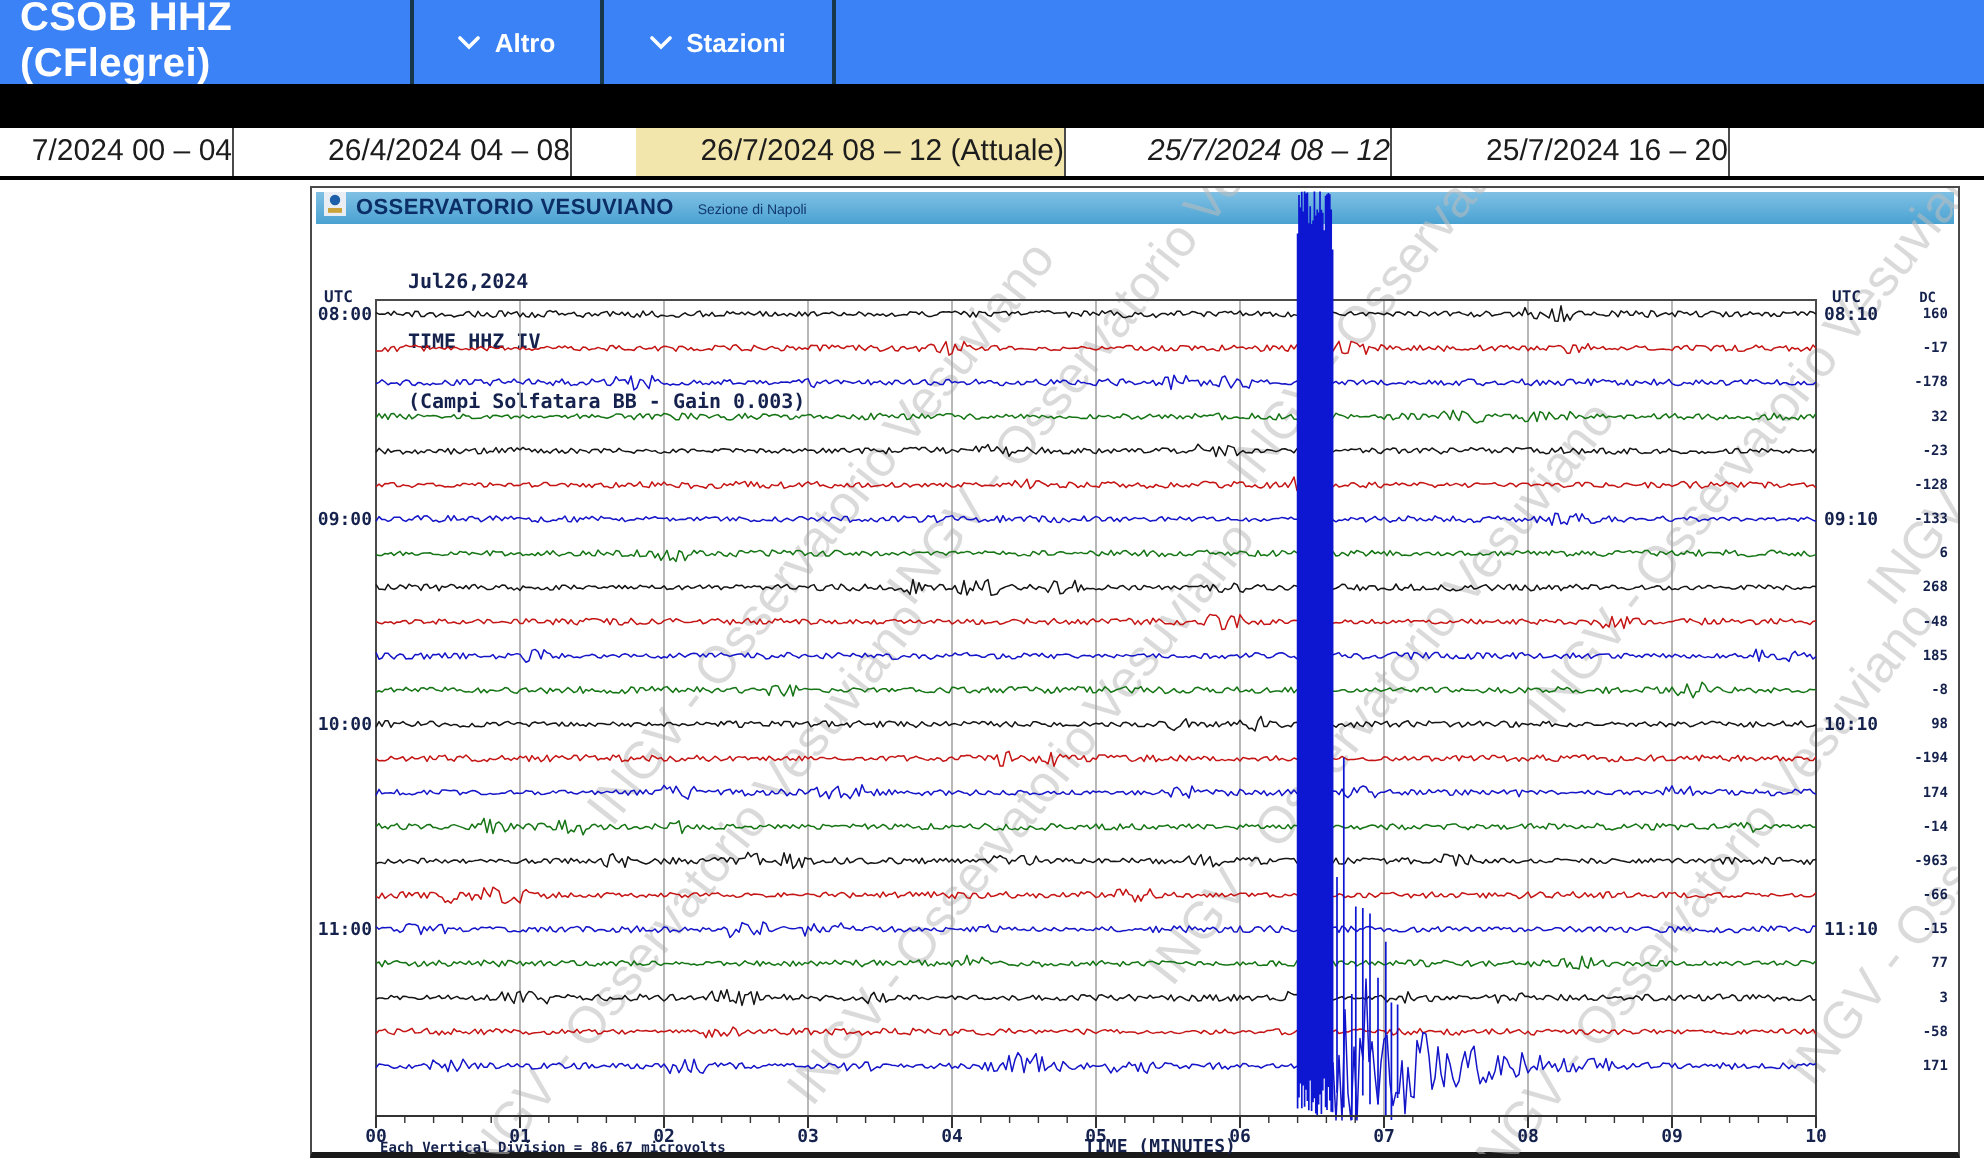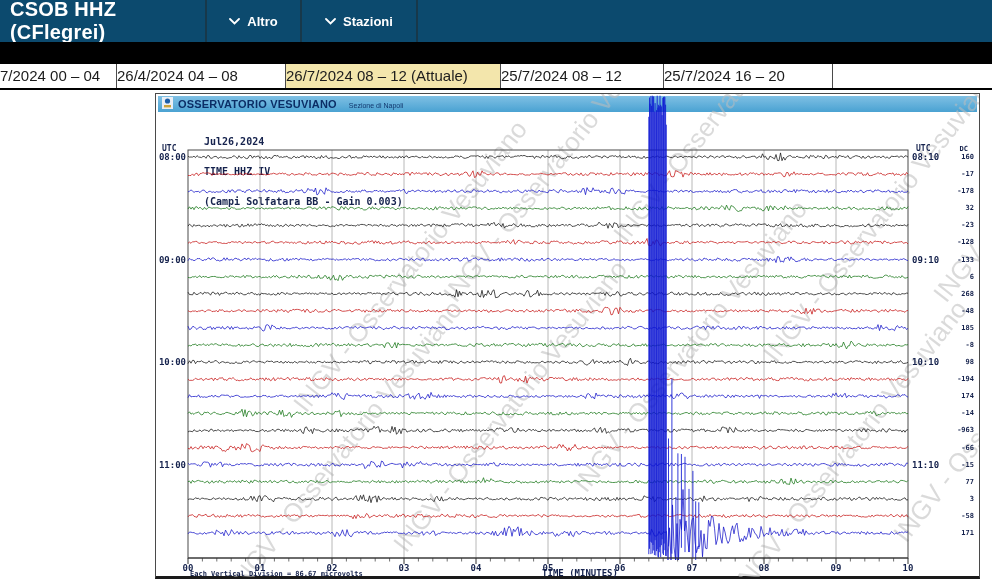--- a/index.html
+++ b/index.html
@@ -1,47 +1,47 @@
 <!DOCTYPE html>
 <html><head>
 <meta charset="utf-8">
 <style>
   html,body{margin:0;padding:0;background:#ffffff;}
   body{width:992px;height:585px;position:relative;overflow:hidden;
        font-family:"Liberation Sans",sans-serif;}
 
   
   .app-header{position:absolute;top:0;left:0;width:992px;height:42px;
-              background:#0c4a6e;display:flex;align-items:stretch;}
+              background:#3b82f6;display:flex;align-items:stretch;}
   .app-title{flex:0 0 195px;display:flex;align-items:center;padding-left:10px;
              color:#ffffff;font-size:20px;font-weight:bold;letter-spacing:.2px;}
   .menu-btn{display:flex;align-items:center;justify-content:center;gap:7px;
             border-left:2px solid #17384a;color:#ffffff;font-size:13px;
             font-weight:bold;cursor:pointer;}
   .menu-btn.stazioni{flex:0 0 114px;}
   .menu-btn.altro{flex:0 0 93px;}
   .header-filler{flex:1;border-left:2px solid #17384a;}
   .chev svg{display:block;}
 
   
   .black-strip{position:absolute;top:42px;left:0;width:992px;height:20px;background:#000;}
 
   
   .tab-bar{position:absolute;top:62px;left:0;width:992px;height:28px;
            background:#ffffff;border-top:2px solid #000;border-bottom:2px solid #000;
            box-sizing:border-box;display:flex;}
-  .tab{height:24px;line-height:24px;text-align:left;font-size:15px;color:#1c1c1c;
+  .tab{height:24px;line-height:24px;text-align:right;font-size:15px;color:#1c1c1c;
        border-right:1px solid #4a4a4a;overflow:hidden;white-space:nowrap;cursor:pointer;}
   .tab:nth-child(1){flex:0 0 116px;}
   .tab:nth-child(2){flex:0 0 168px;}
   .tab:nth-child(3){flex:0 0 214px;}
-  .tab:nth-child(4){flex:0 0 162px;}
+  .tab:nth-child(4){flex:0 0 162px;font-style:italic;}
   .tab:nth-child(5){flex:0 0 168px;}
   .tab:nth-child(6){flex:1;border-right:none;}
-  .tab.active{background:#f3e6ac;}
+  .tab.active{background:#f3e6ac;margin-left:32px;}
 
   
   .seismo{position:absolute;top:93px;left:155px;width:825px;height:486px;
           background:#ffffff;border:1px solid #4a4a4a;border-bottom:3px solid #1a1a1a;
           box-sizing:border-box;}
   .seismo-titlebar{position:absolute;top:2px;left:2px;right:2px;height:16px;
           background:linear-gradient(180deg,#7fc0e4 0%,#4aa2d2 100%);
           display:flex;align-items:center;padding-left:4px;}
   .seismo-title{color:#0b2e66;font-size:11px;font-weight:bold;margin-left:5px;letter-spacing:.2px;}
   .seismo-subtitle{color:#12386e;font-size:7px;margin-left:12px;padding-top:2px;}

